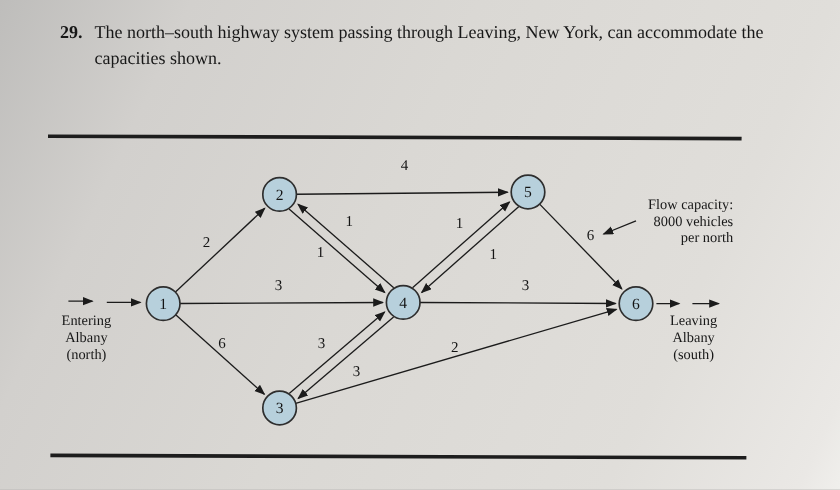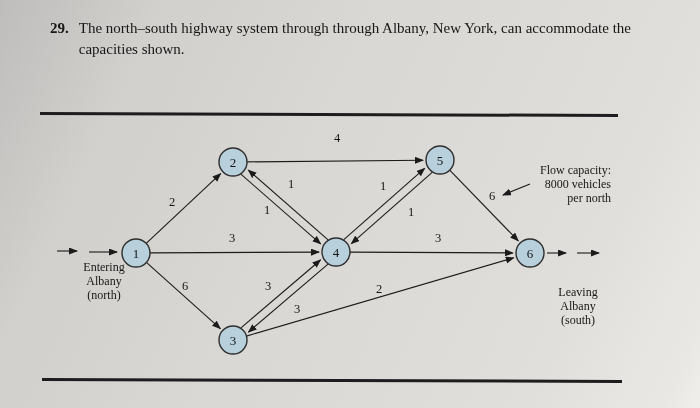--- a/index.html
+++ b/index.html
@@ -20,39 +20,39 @@
   .problem-number{font-weight:700;flex:0 0 auto;}
   .problem-text{flex:1;}
   .rule{position:absolute;background:#1d1d1d;height:3px;}
   .rule-top{left:40px;top:113px;width:578px;transform:rotate(0.2deg);}
   .rule-bottom{left:42px;top:379px;width:580px;transform:rotate(0.2deg);}
   .diagram-svg{position:absolute;left:0;top:0;}
   .side-label{
     position:absolute;text-align:center;
     color:#171717;font-size:12px;line-height:14px;
   }
-  .entering{left:72px;top:260px;width:64px;}
-  .leaving{left:547px;top:260px;width:62px;margin-top:25px;}
+  .entering{left:40px;top:260px;width:64px;}
+  .leaving{left:547px;top:260px;width:62px;}
   .flow-note{
     position:absolute;left:521px;top:163px;width:90px;text-align:right;
     color:#171717;font-size:12px;line-height:14px;
   }
   .edge{stroke:#1b1b1b;stroke-width:1.1;}
   .node-circle{stroke:#2e2e2e;stroke-width:1.4;}
   .node-label{font:13px "Liberation Serif","DejaVu Serif",serif;fill:#141414;text-anchor:middle;}
   .edge-label{font:12.5px "Liberation Serif","DejaVu Serif",serif;fill:#141414;text-anchor:middle;}
 </style>
 </head>
 <body>
 
 <div class="photo">
 
   <div class="problem">
     <span class="problem-number">29.</span>
-    <span class="problem-text">The north–south highway system through through Albany, New York, can accommodate the capacities shown.</span>
+    <span class="problem-text">The north–south highway system passing through Leaving, New York, can accommodate the capacities shown.</span>
   </div>
 
   <div class="rule rule-top"></div>
   <div class="rule rule-bottom"></div>
 
   <svg class="diagram-svg" width="700" height="408" viewBox="0 0 700 408" xmlns="http://www.w3.org/2000/svg">
     <defs>
       <marker id="arrowhead" markerUnits="userSpaceOnUse" markerWidth="10" markerHeight="8" refX="8" refY="3.5" orient="auto">
         <path d="M0,0 L9,3.5 L0,7 Z" fill="#1b1b1b"></path>
       </marker>

